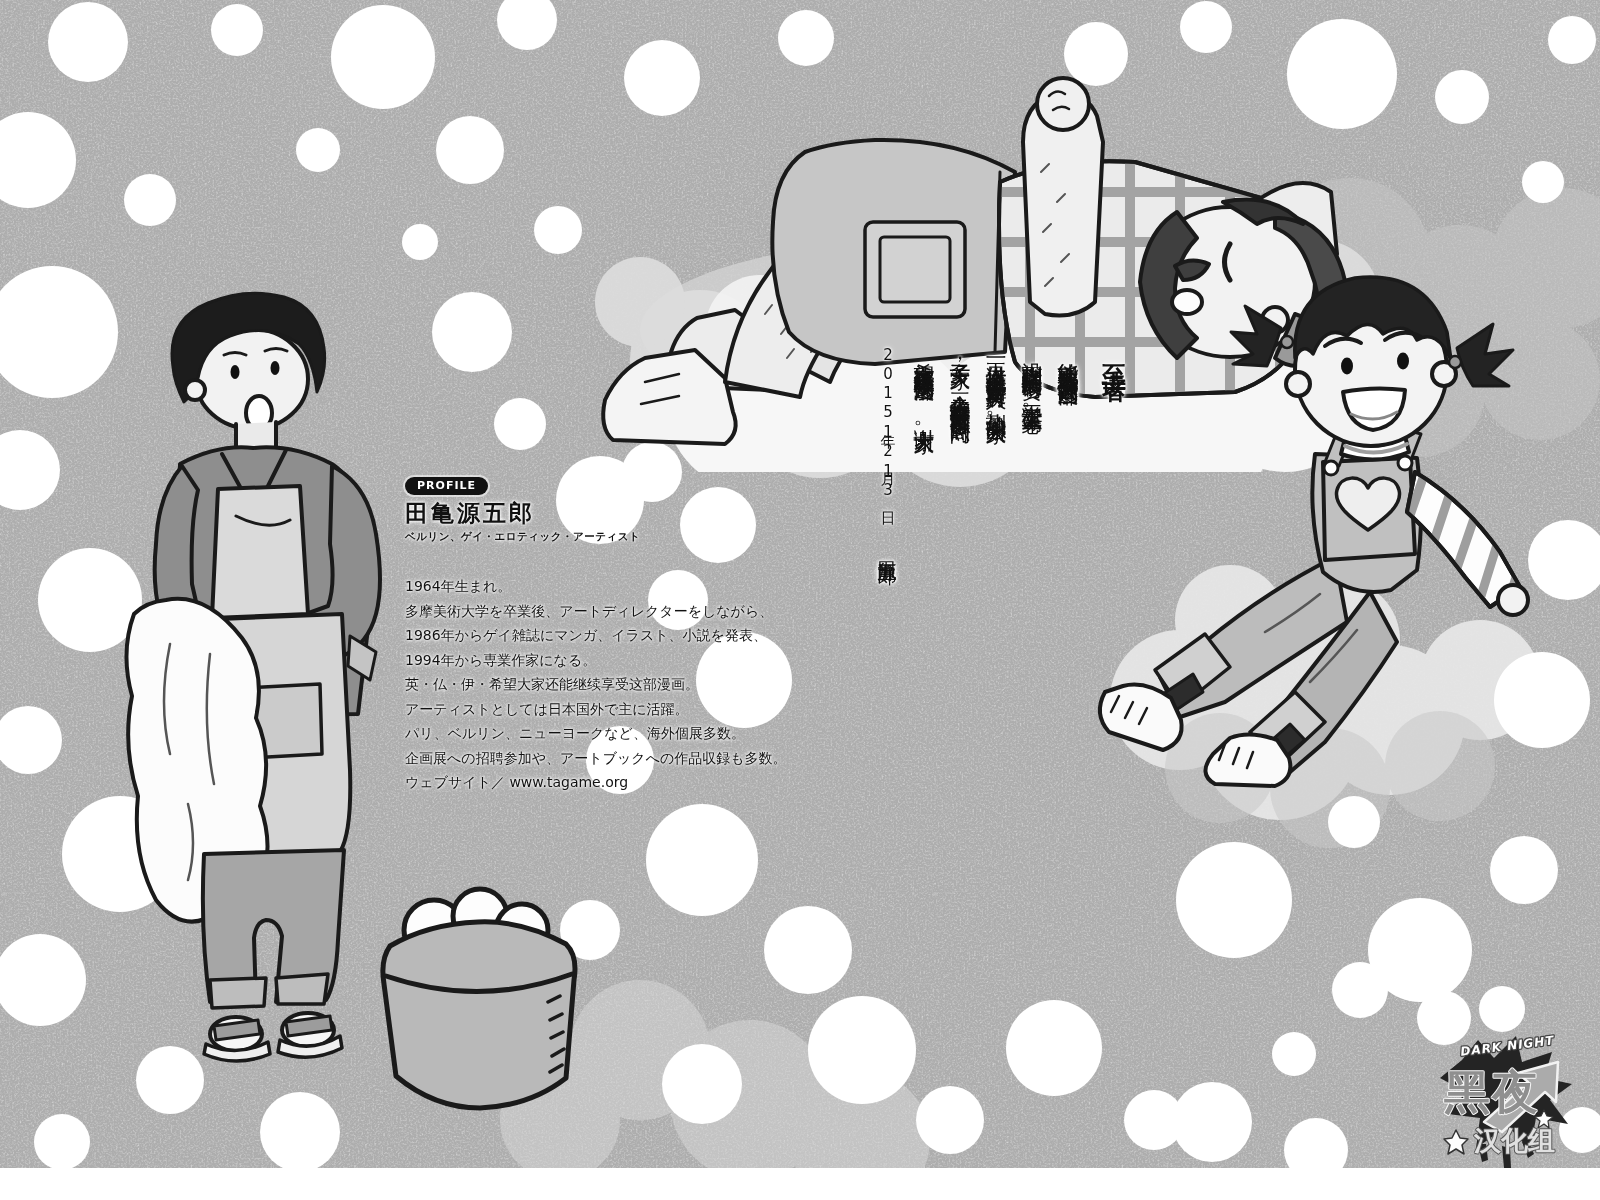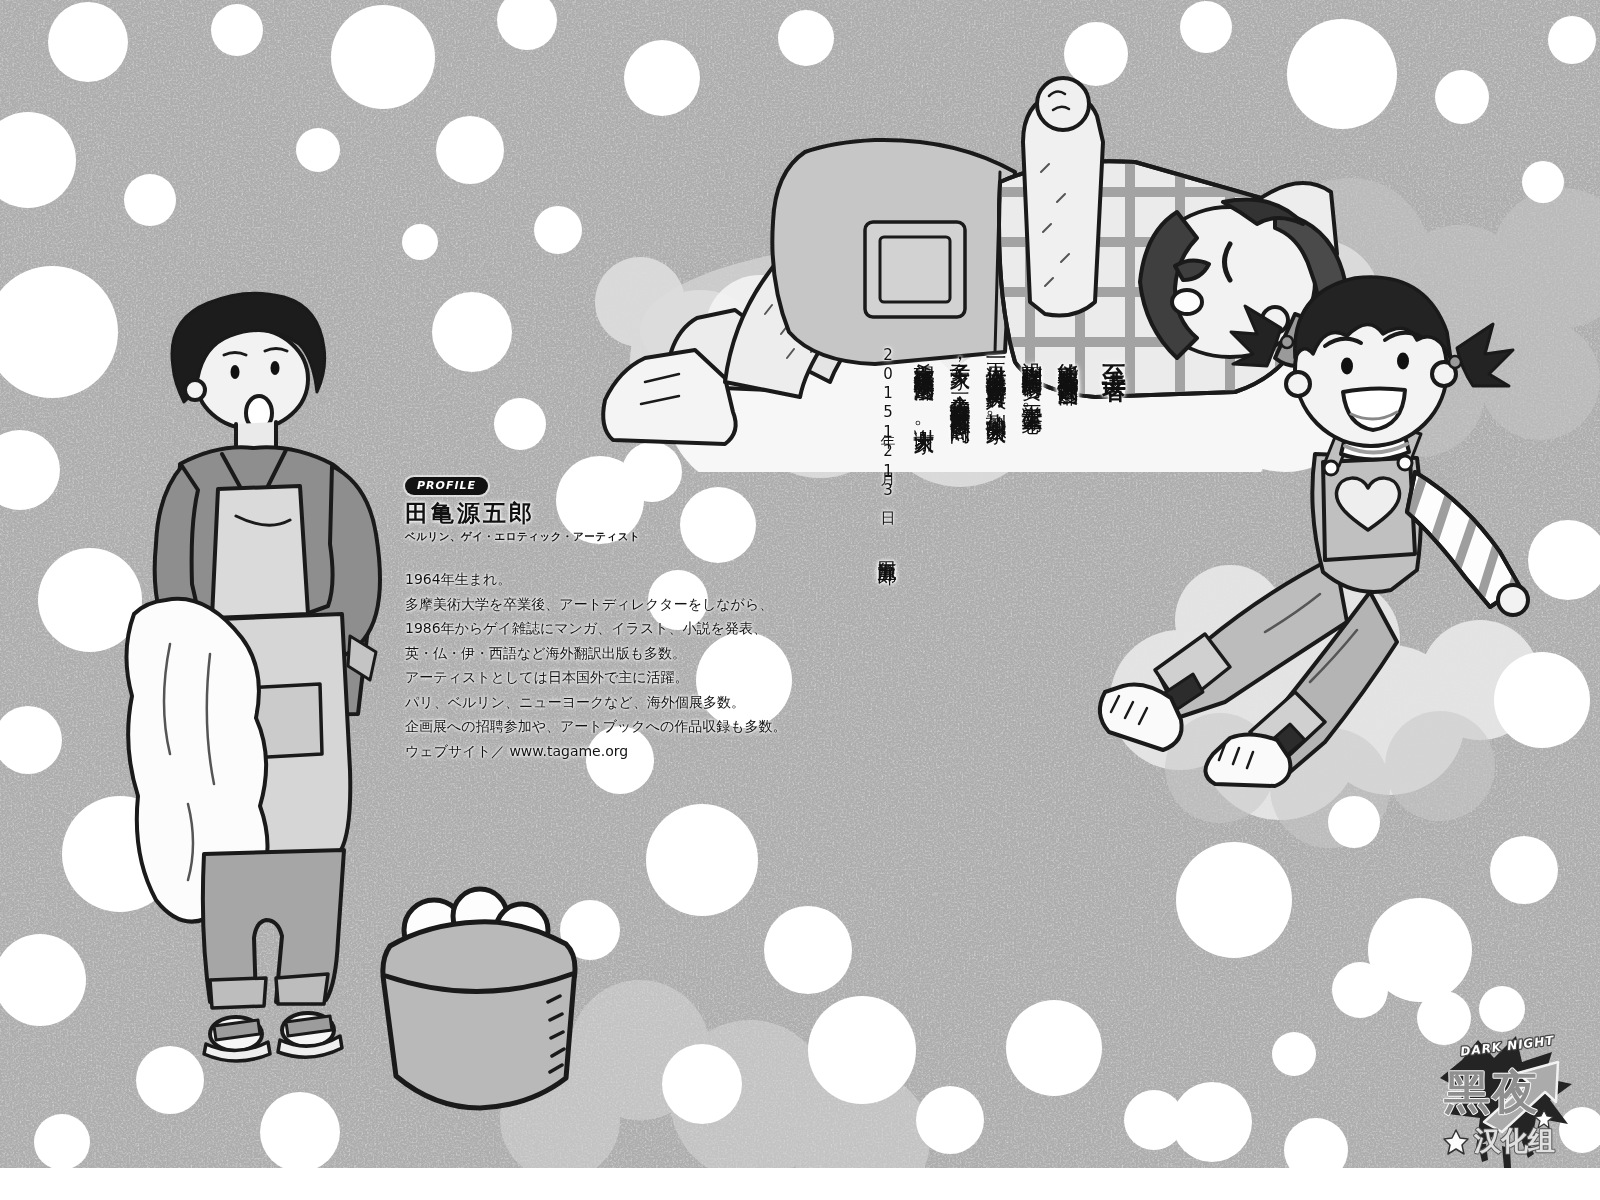--- a/index.html
+++ b/index.html
@@ -10,27 +10,27 @@
   }
   .bg{position:absolute;left:0;top:0;}
   .fig{position:absolute;}
   
   .profile{
     position:absolute;left:405px;top:474px;width:480px;
     text-shadow:0 0 3px #fff,0 0 3px #fff,0 0 6px rgba(255,255,255,.9);
   }
   .profile-badge{
     display:inline-block;background:#121212;color:#fff;
-    font-weight:bold;font-style:italic;font-size:11px;line-height:15px;
+    font-weight:bold;font-size:11px;line-height:15px;
     padding:1px 12px 2px 12px;border-radius:10px;letter-spacing:1px;
     text-shadow:none;box-shadow:0 0 0 2px rgba(255,255,255,.55);text-align:center;
   }
   .profile-name{font-size:23px;font-weight:bold;letter-spacing:3px;margin-top:3px;}
   .profile-title{font-size:10.5px;font-weight:bold;letter-spacing:.5px;margin-top:1px;}
-  .profile-bio{margin-top:23px;font-size:14px;line-height:24.5px;white-space:nowrap;font-weight:500;}
+  .profile-bio{margin-top:30px;font-size:14px;line-height:24.5px;white-space:nowrap;font-weight:500;}
   
   .afterword{
     position:absolute;top:346px;right:468px;height:665px;
     writing-mode:vertical-rl;text-orientation:upright;
     font-size:21px;letter-spacing:1.5px;font-weight:500;
     text-shadow:0 0 3px #fff,0 0 3px #fff,0 0 6px rgba(255,255,255,.9);
   }
   .afterword .col{line-height:36px;}
   .afterword .col.heading{font-size:24px;letter-spacing:6px;margin-left:10px;font-weight:bold;}
   .afterword .col.datecol{margin-left:22px;font-size:15px;letter-spacing:1px;}
@@ -334,21 +334,22 @@
 </svg>
 
 <div class="profile">
   <div class="profile-badge">PROFILE</div>
   <div class="profile-name">田亀源五郎</div>
   <div class="profile-title">ベルリン、ゲイ・エロティック・アーティスト</div>
   <div class="profile-bio">
     <div>1964年生まれ。</div>
     <div>多摩美術大学を卒業後、アートディレクターをしながら、</div>
     <div>1986年からゲイ雑誌にマンガ、イラスト、小説を発表、</div>
-    <div>英・仏・伊・西語など海外翻訳出版も多数。</div>
+    <div>1994年から専業作家になる。</div>
+    <div>英・仏・伊・希望大家还能继续享受这部漫画。</div>
     <div>アーティストとしては日本国外で主に活躍。</div>
     <div>パリ、ベルリン、ニューヨークなど、海外個展多数。</div>
     <div>企画展への招聘参加や、アートブックへの作品収録も多数。</div>
     <div>ウェブサイト／ www.tagame.org</div>
   </div>
 </div>
 
 <div class="afterword">
   <div class="col heading">至读者</div>
   <div class="col">能够实现连载就够令人惊讶的这部漫画。</div>

